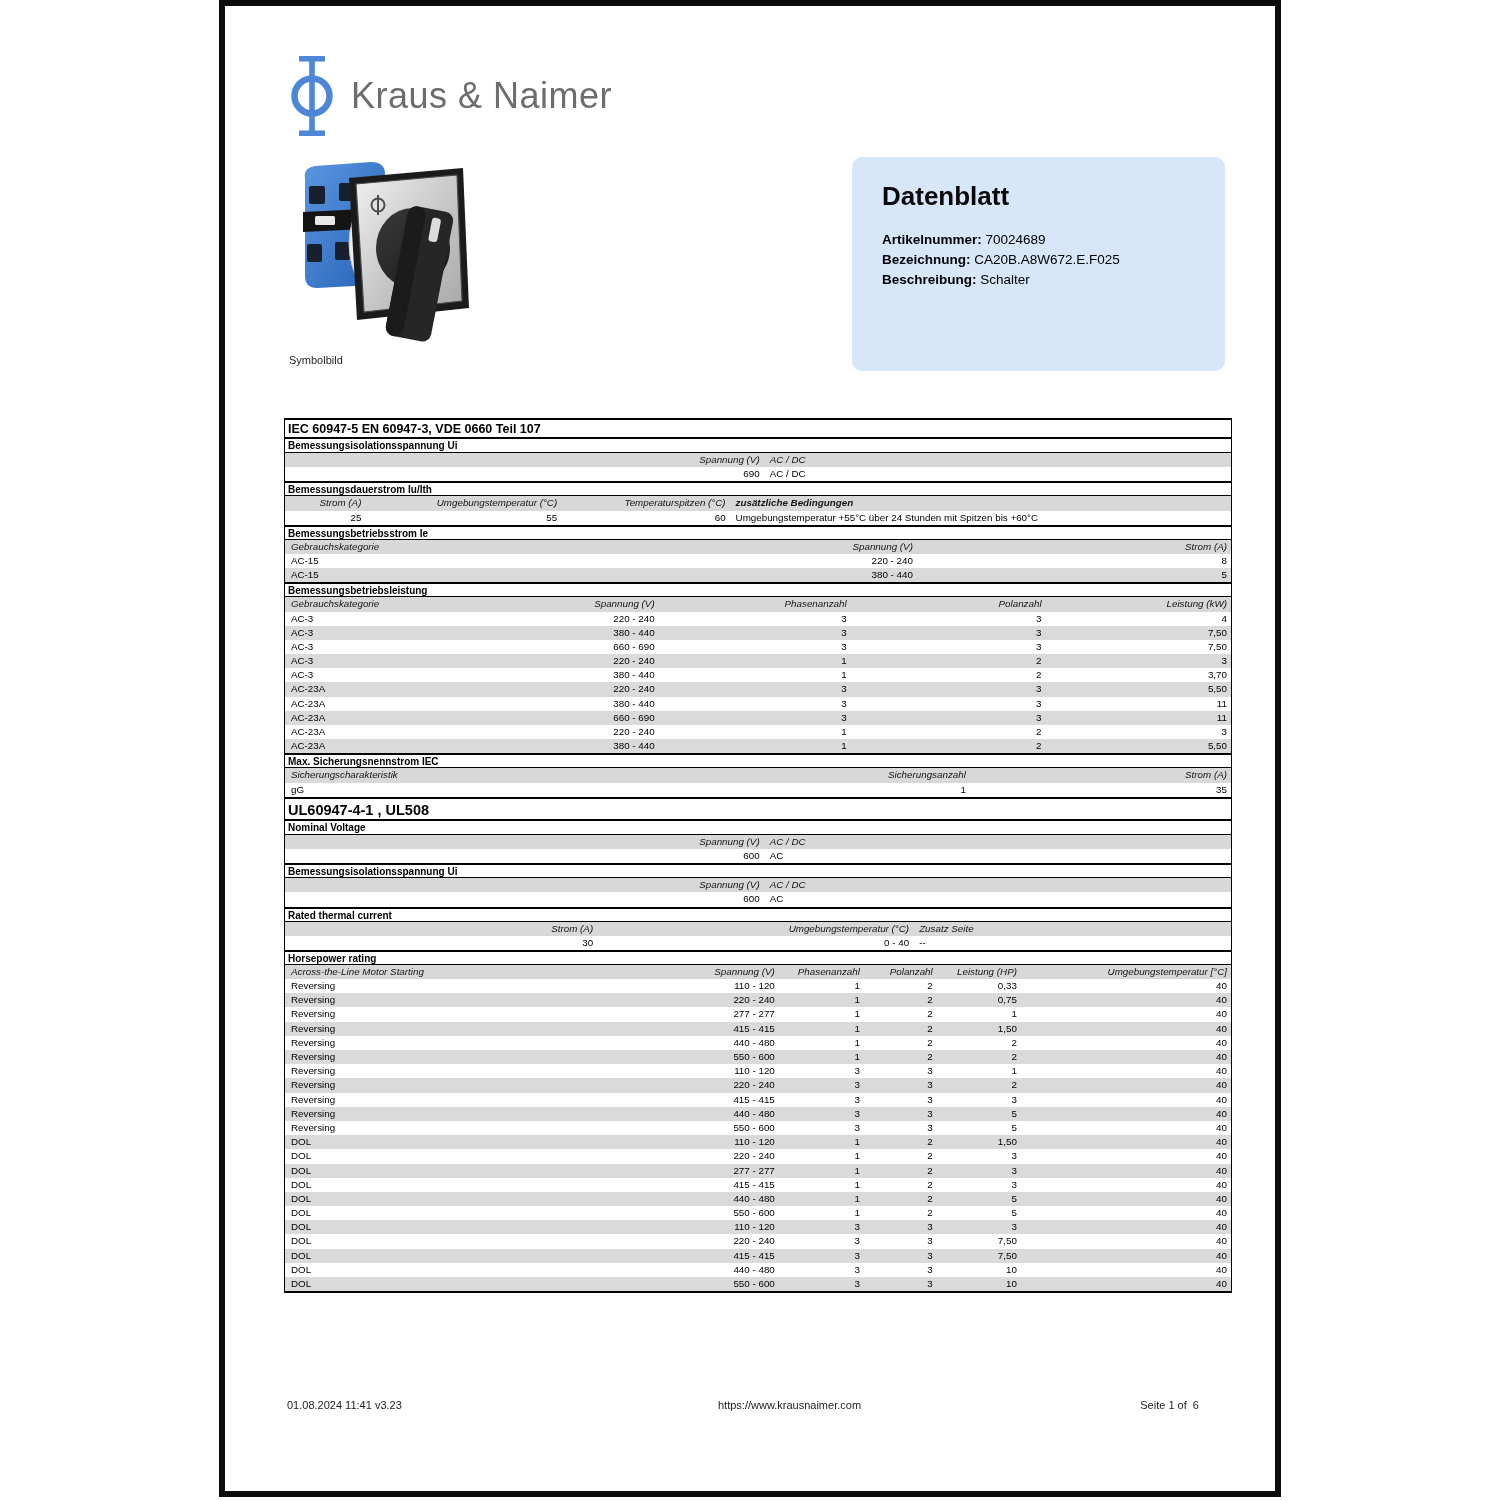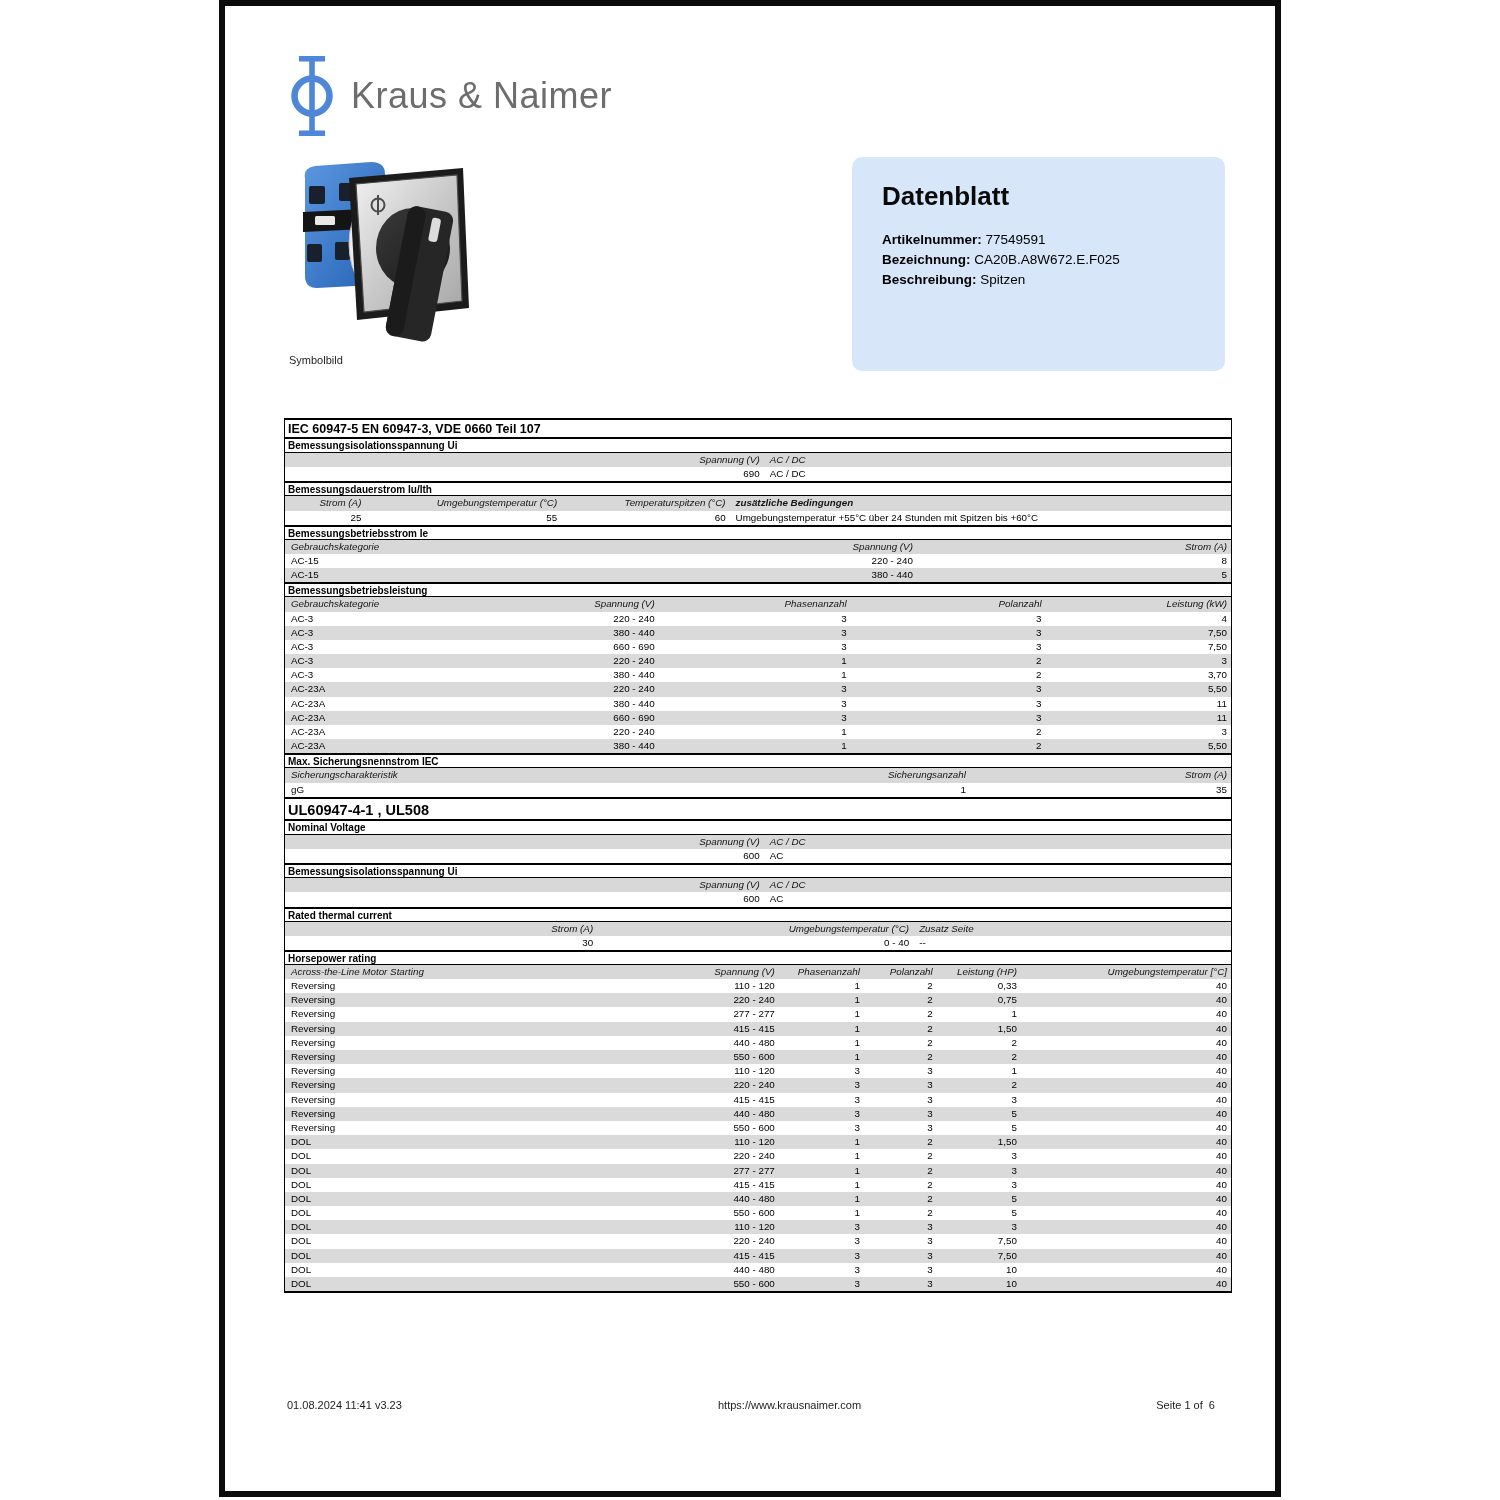--- a/index.html
+++ b/index.html
@@ -47,21 +47,21 @@
   .r.t2{font-size:14.5px;height:23px;line-height:22px;}
   .r.t1 + .sec, .r.t2 + .sec{border-top-width:1px;}
   .c{box-sizing:border-box;overflow:hidden;white-space:nowrap;}
   .c.right{text-align:right;padding-right:4px;}
   .c.left{text-align:left;padding-left:6px;}
   
   .footer{position:absolute;left:0;top:1393px;width:100%;font-size:11px;color:#1c1c1c;}
   .footer span{position:absolute;white-space:pre;}
   .f-left{left:62px;}
   .f-center{left:493px;}
-  .f-right{right:60px;}
+  .f-right{right:76px;}
 </style>
 </head>
 <body>
 
 <div class="page">
 
   <div class="brand">
     <svg width="46" height="80" viewBox="0 0 46 80">
       <rect x="10" y="0" width="26" height="5.5" fill="#4e86d8"></rect>
       <rect x="10" y="74.5" width="26" height="5.5" fill="#4e86d8"></rect>
@@ -114,23 +114,23 @@
         <rect x="-23" y="-58" width="46" height="132" rx="9" fill="#262626"></rect>
         <rect x="-23" y="-58" width="18" height="132" rx="9" fill="#1b1b1b"></rect>
         <rect x="2" y="-50" width="9" height="24" rx="3" fill="#dcdcdc"></rect>
       </g>
     </svg>
   </div>
   <div class="figcaption">Symbolbild</div>
 
   <div class="infobox">
     <div class="infobox-title">Datenblatt</div>
-    <div class="infobox-field"><b>Artikelnummer:</b> <span>77549591</span></div>
+    <div class="infobox-field"><b>Artikelnummer:</b> <span>70024689</span></div>
     <div class="infobox-field"><b>Bezeichnung:</b> <span>CA20B.A8W672.E.F025</span></div>
-    <div class="infobox-field"><b>Beschreibung:</b> <span>Spitzen</span></div>
+    <div class="infobox-field"><b>Beschreibung:</b> <span>Schalter</span></div>
   </div>
 
   <div class="sheet" id="sheet">
       <div class="r t1">IEC 60947-5 EN 60947-3, VDE 0660 Teil 107</div>
       <div class="r sec">Bemessungsisolationsspannung Ui</div>
       <div class="r hdr">
         <div class="c right" style="width: 50.6%;">Spannung (V)</div>
         <div class="c left" style="width: 49.4%;">AC / DC</div>
       </div>
       <div class="r">

